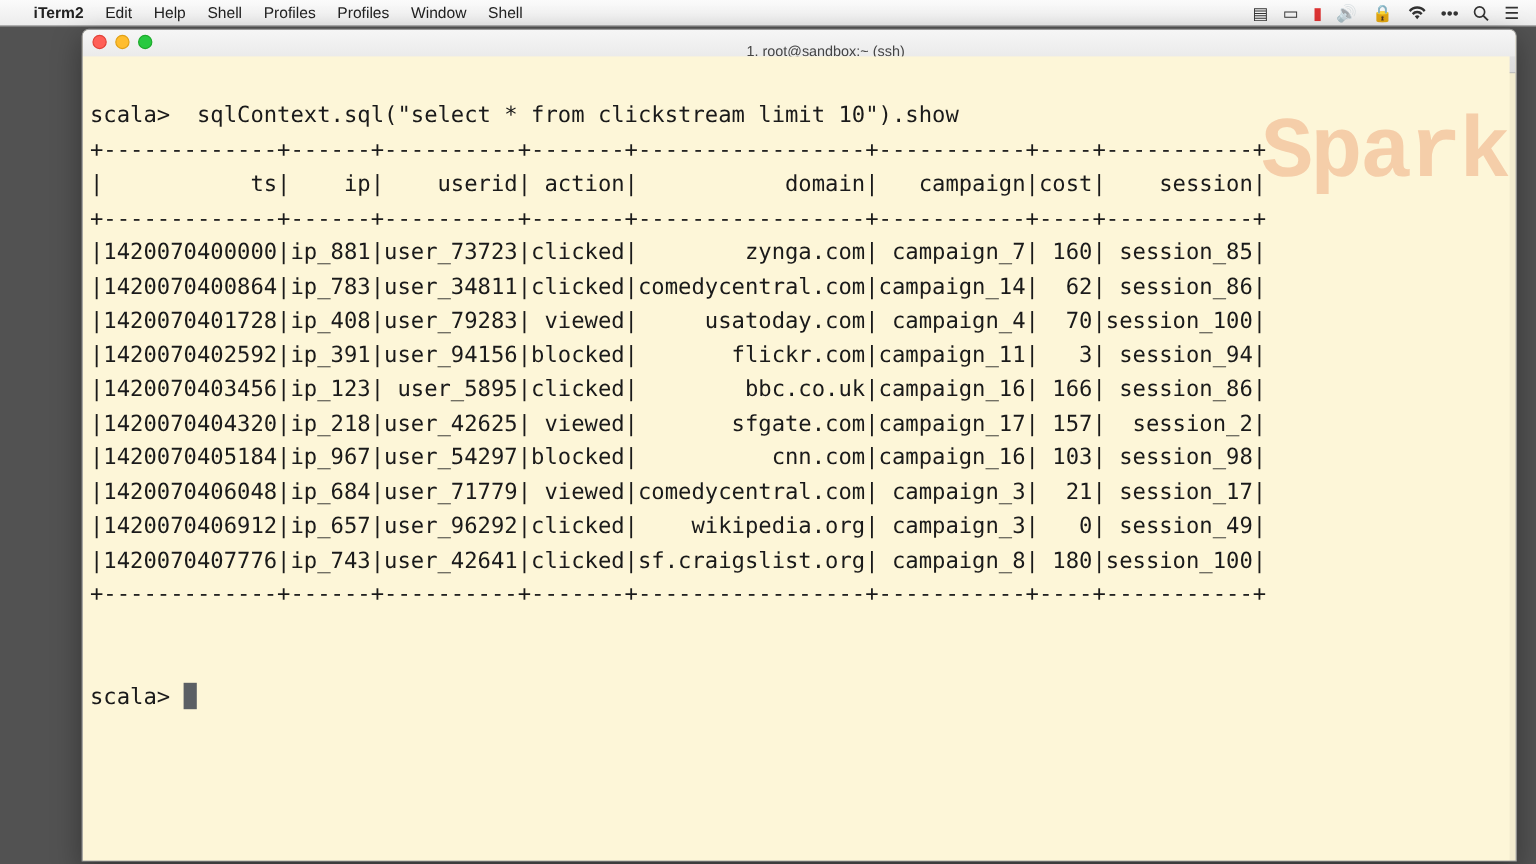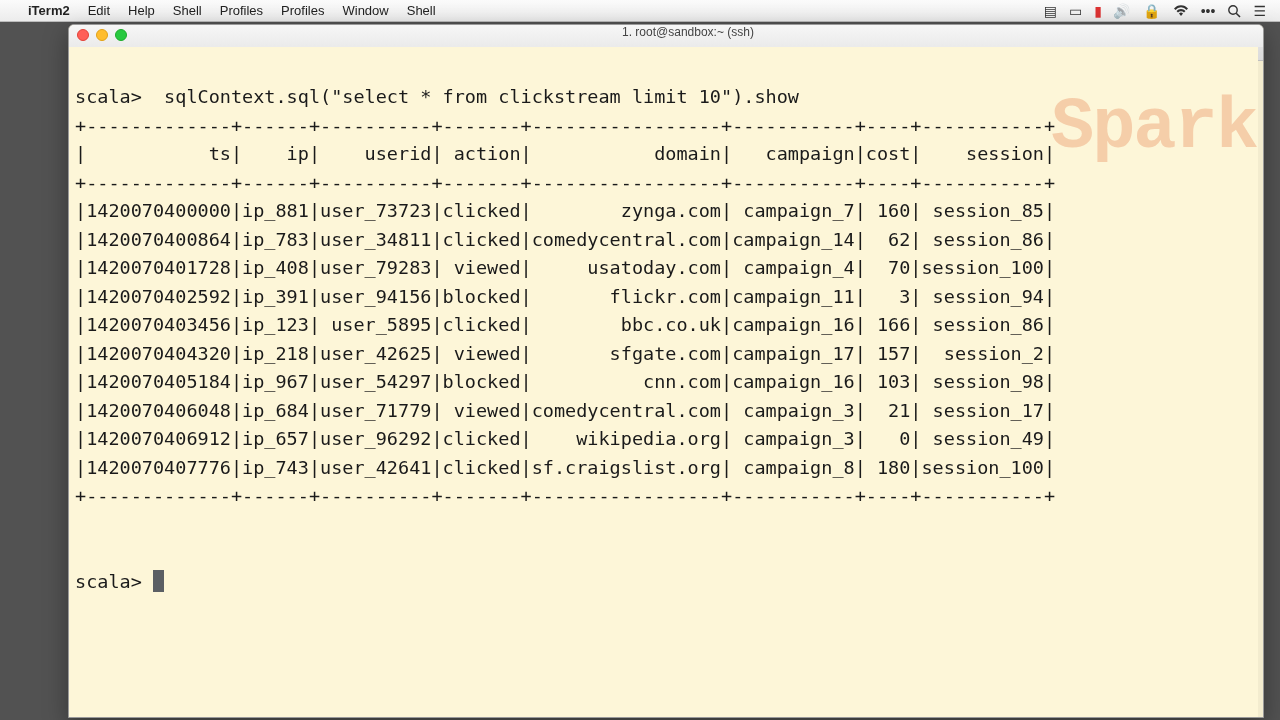--- a/index.html
+++ b/index.html
@@ -42,20 +42,21 @@
     border-radius: 6px 6px 0 0;
     box-shadow: 0 8px 24px rgba(0,0,0,.35);
     overflow: hidden;
   }
   .titlebar {
     height: 36px;
     background: linear-gradient(#f6f6f6, #e4e4e4);
     border-bottom: 1px solid #c7c7c7;
     position: relative;
     display: flex;
+    align-items: center;
     justify-content: center;
     font-size: 12px;
     color: #444;
     padding-left: 44px;
   }
   .traffic {
     position: absolute;
     left: 8px; top: 4px;
     display: flex; gap: 7px;
   }

